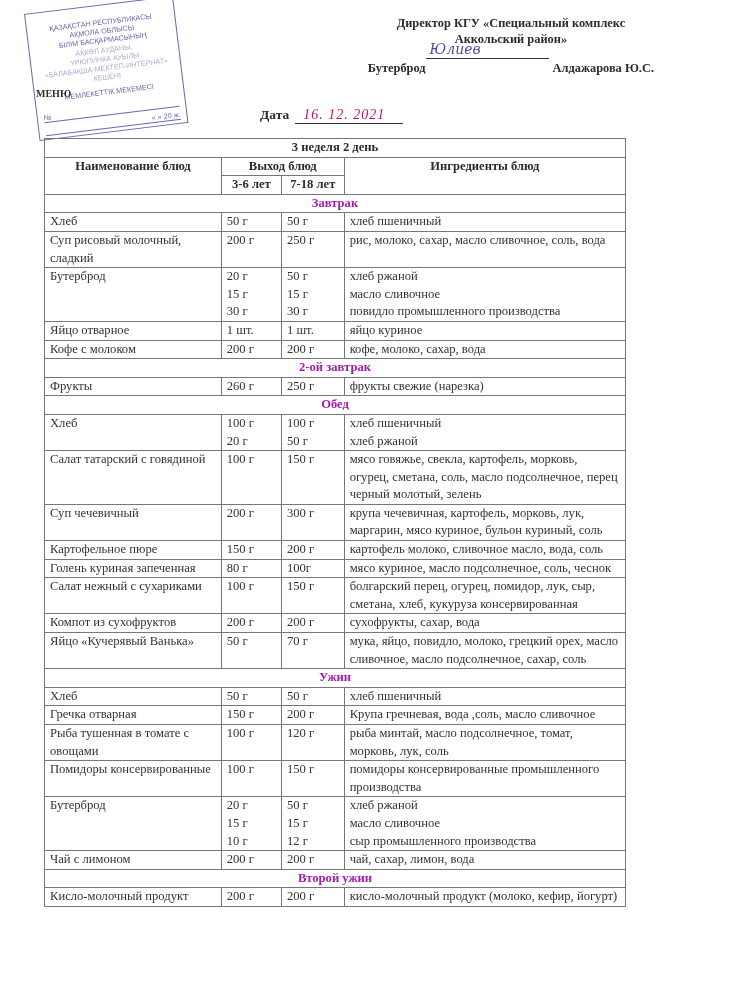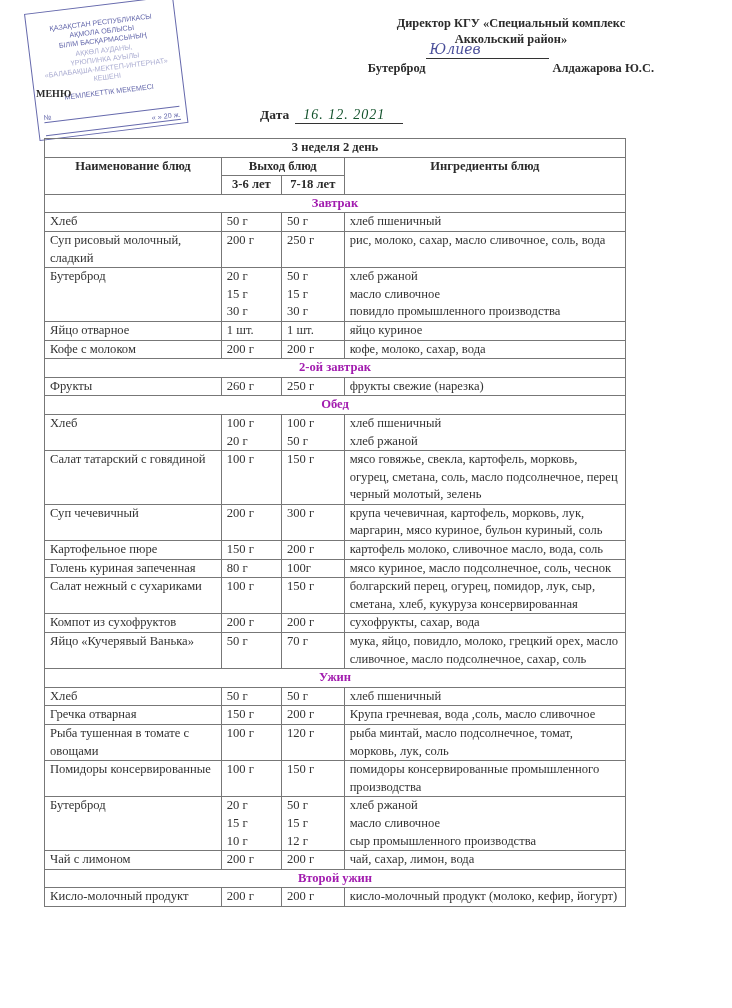--- a/index.html
+++ b/index.html
@@ -20,21 +20,21 @@
 
   .approval {
     position: absolute; right: 78px; top: 15px; text-align: center;
     font-weight: bold; font-size: 12.4px; line-height: 16px; color: #2b2b2b;
   }
   .approval .sign-line { display: inline-block; width: 123px; border-bottom: 1px solid #333; height: 12px; position: relative; vertical-align: baseline; margin: 0 4px 13px 0; }
   .approval .signature { position: absolute; left: 4px; top: -6px; font-family: "DejaVu Serif", serif; font-style: italic; font-weight: normal; color: #4a4f9a; font-size: 14px; }
 
   .title { position: absolute; left: 0; width: 660px; text-align: left; top: 88px; font-weight: bold; font-size: 10px; color: #2b2b2b; padding-left: 36px; }
   .date-line { position: absolute; left: 260px; top: 107px; font-weight: bold; font-size: 13.5px; color: #2b2b2b; }
-  .date-line .date-val { display: inline-block; width: 108px; border-bottom: 1px solid #333; margin-left: 6px; font-style: italic; font-weight: normal; color: #14532d; font-size: 14px; padding-left: 8px; letter-spacing: 1px; }
+  .date-line .date-val { display: inline-block; width: 108px; border-bottom: 1px solid #333; margin-left: 6px; font-style: italic; font-weight: normal; color: #be185d; font-size: 14px; padding-left: 8px; letter-spacing: 1px; }
 
   table.menu {
     position: absolute; left: 44px; top: 138px; width: 582px;
     border-collapse: collapse; font-size: 12.6px; line-height: 17.6px; color: #333;
   }
   table.menu td, table.menu th { border: 1px solid #777; vertical-align: top; padding: 0 5px; }
   table.menu th { font-weight: bold; text-align: center; color: #2b2b2b; }
   .c1 { width: 187px; } .c2 { width: 65px; } .c3 { width: 67px; } .c4 { width: 308px; }
   td.section { text-align: center; font-weight: bold; color: #a21caf; }
   td.multi span { display: block; }

